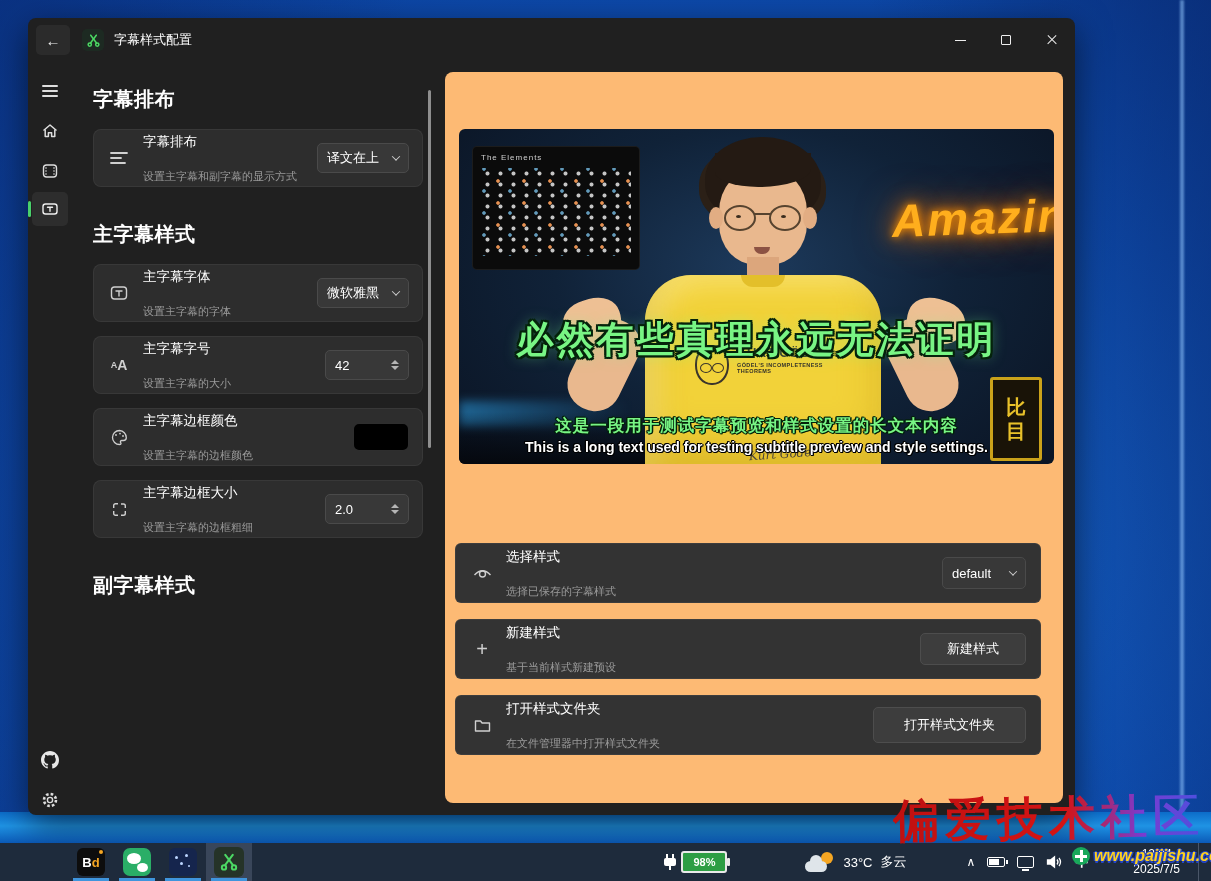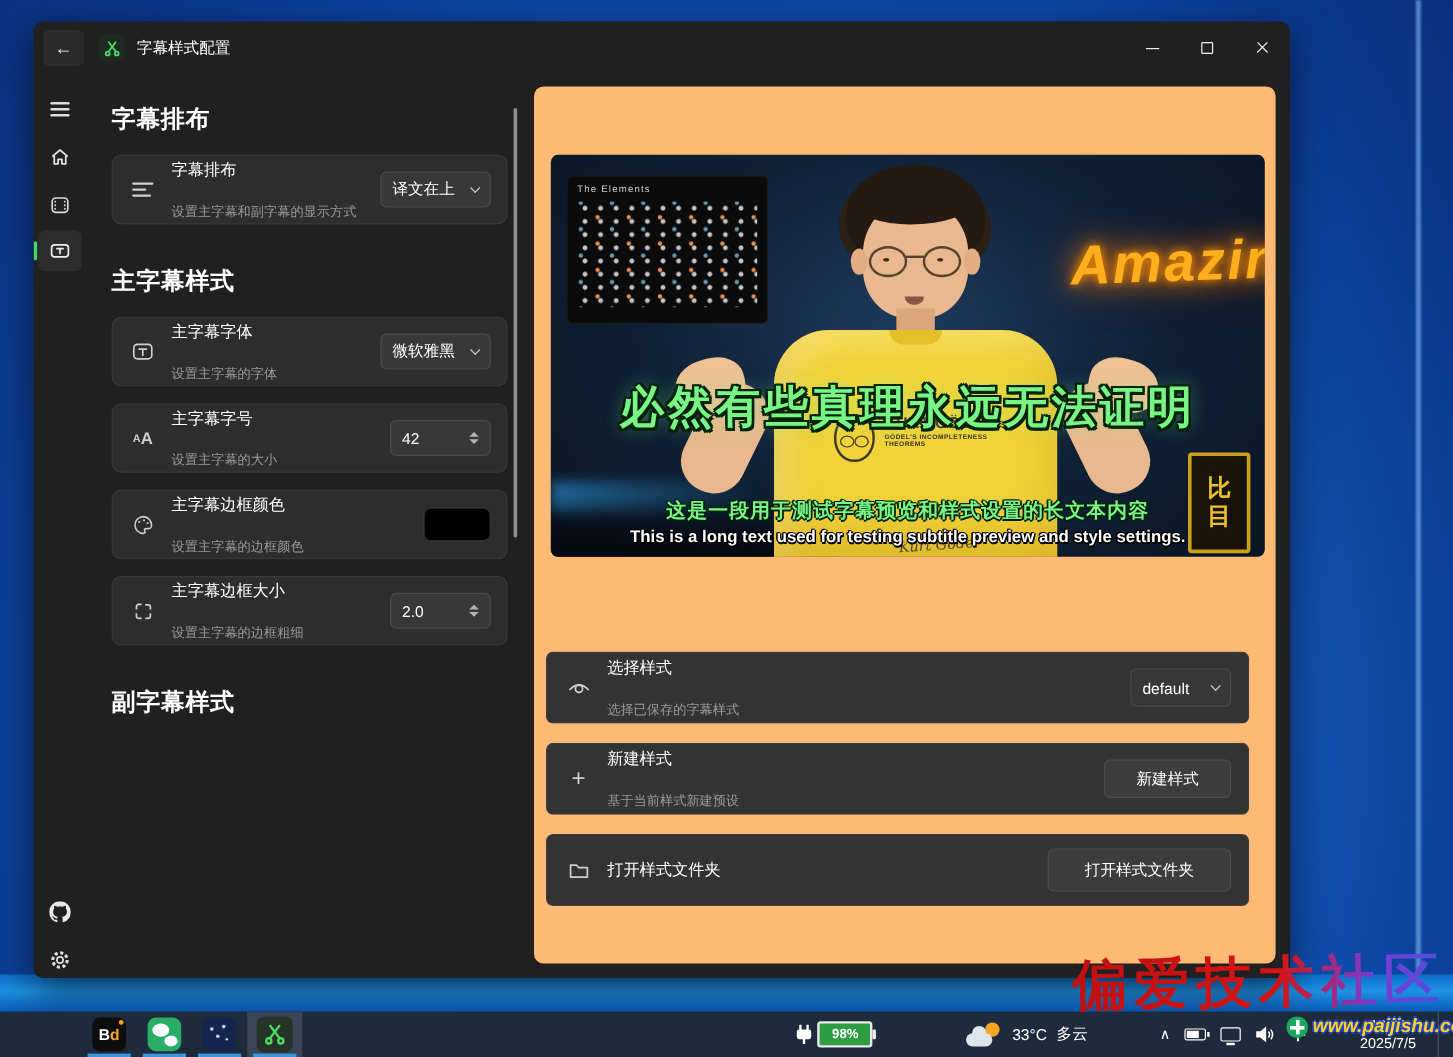--- a/index.html
+++ b/index.html
@@ -469,20 +469,21 @@
       </div>
 
       <div class="action-row row3">
         <span class="card-icon">
           <svg width="17" height="15" viewBox="0 0 17 15" fill="none" stroke="#cfcfcf" stroke-width="1.4" stroke-linejoin="round">
             <path d="M1.5 3 h5 l1.6 2 h7.4 v8 h-14 z"></path>
           </svg>
         </span>
         <span class="card-text">
           <div class="card-label">打开样式文件夹</div>
+          <div class="card-desc">在文件管理器中打开样式文件夹</div>
         </span>
         <span class="btn wide">打开样式文件夹</span>
       </div>
     </div>
   </div>
 
   <div class="ff-circle"></div>
   <div class="taskbar">
     <div class="tb-icons" style="margin-left:68px;">
       <div class="tb-app">

